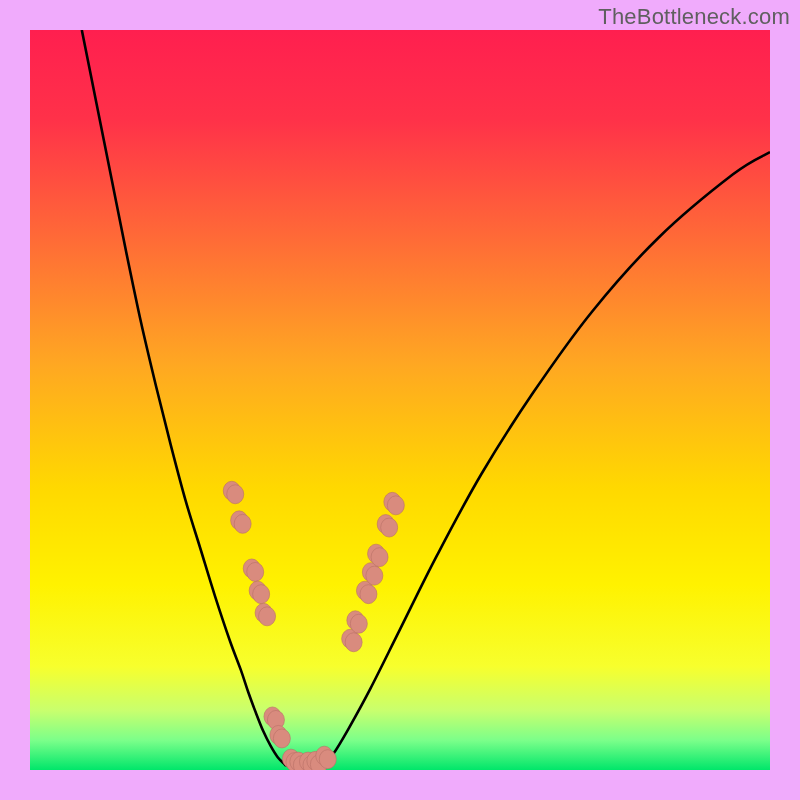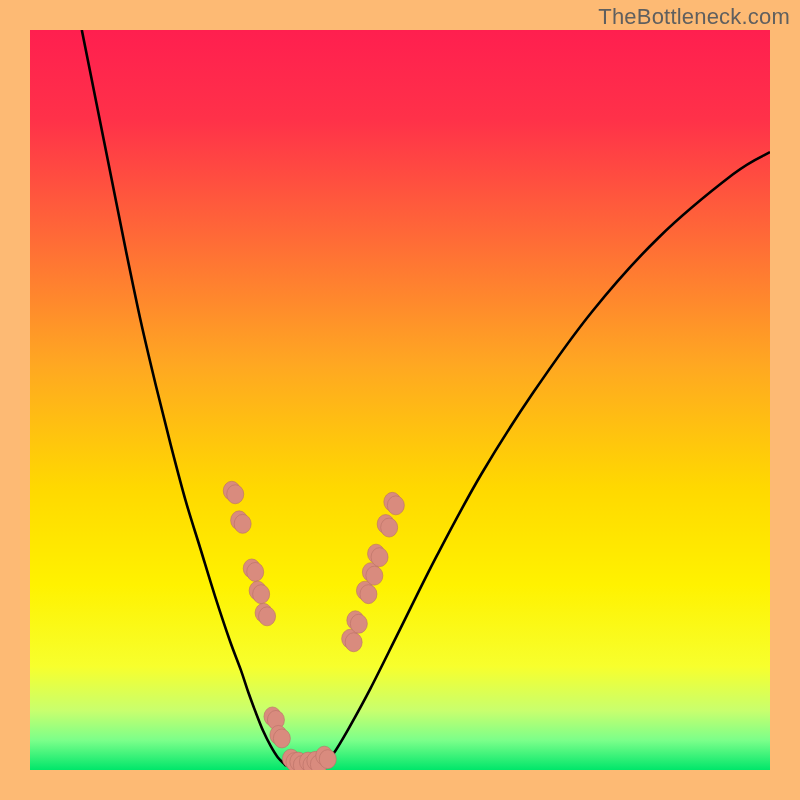--- a/index.html
+++ b/index.html
@@ -10,21 +10,21 @@
     background: #000;
     overflow: hidden;
     font-family: Arial, Helvetica, sans-serif;
   }
   .frame {
     position: absolute;
     left: 0;
     top: 0;
     width: 800px;
     height: 800px;
-    background: #fdba74;
+    background: #f0abfc;
   }
   .plot-area {
     position: absolute;
     left: 30px;
     top: 30px;
     width: 740px;
     height: 740px;
     overflow: hidden;
   }
   .gradient {

